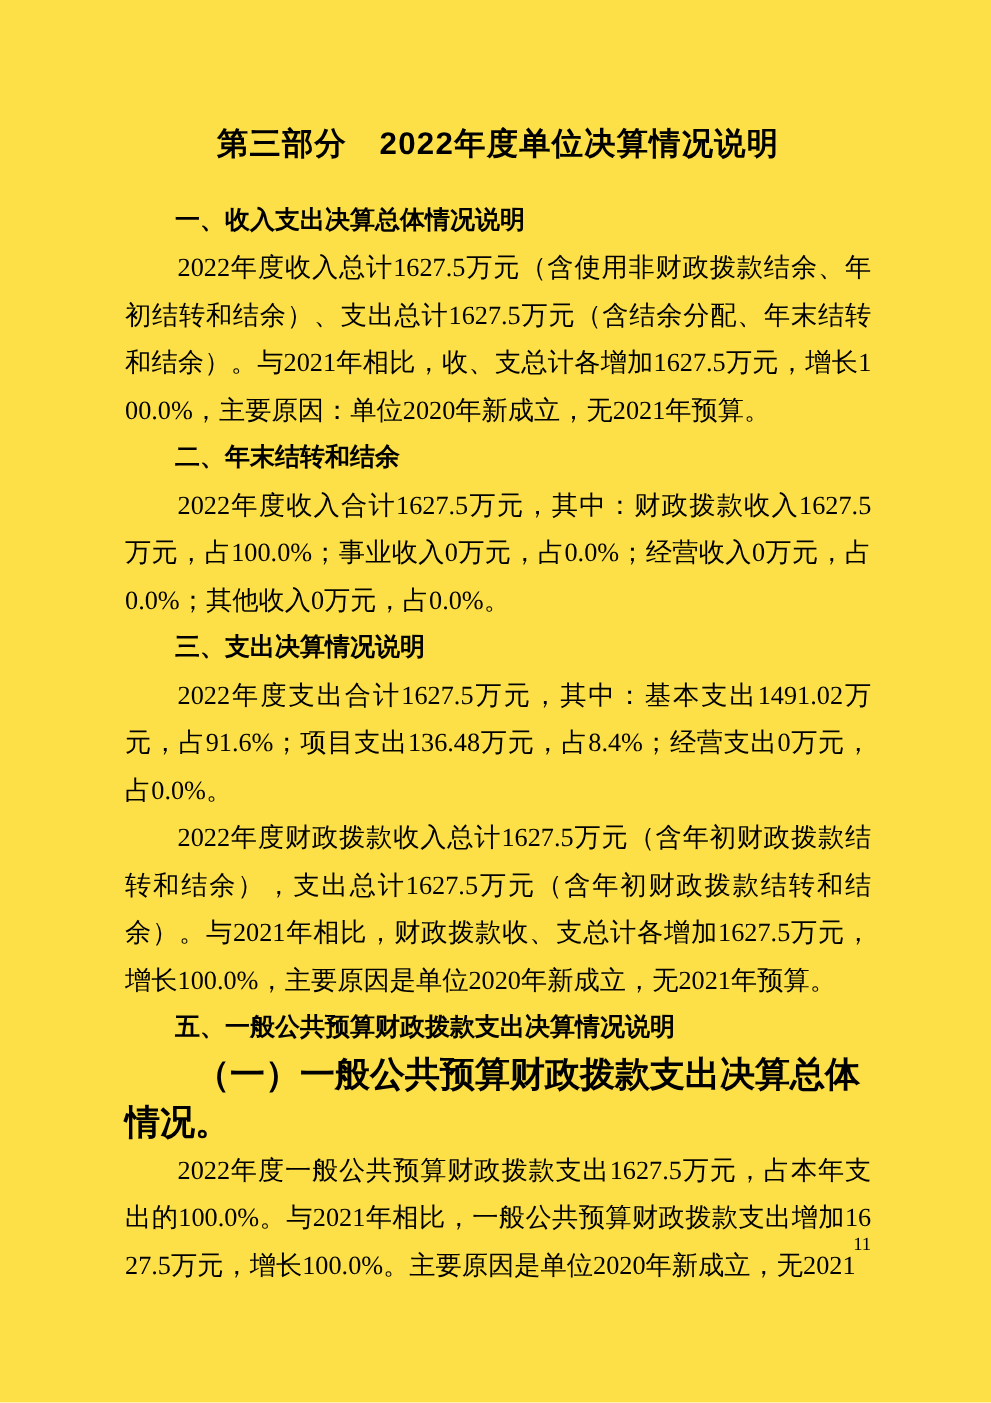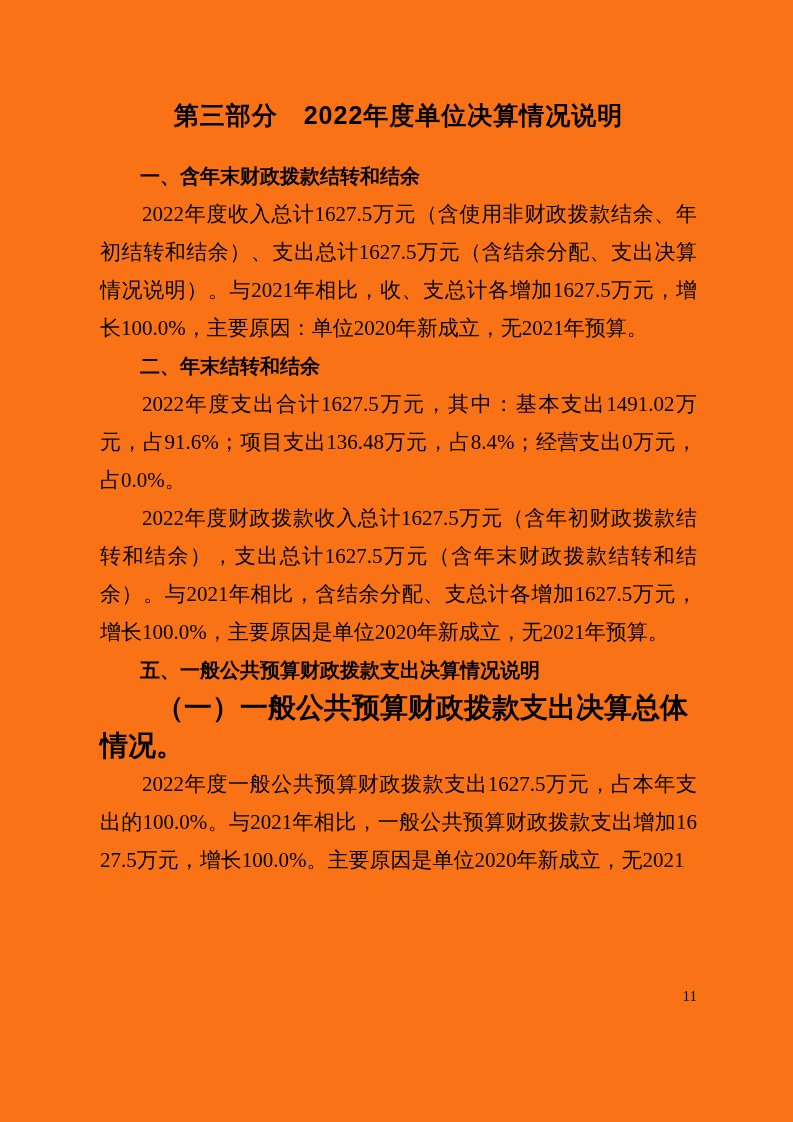--- a/index.html
+++ b/index.html
@@ -4,21 +4,21 @@
 <style>
   html, body {
     margin: 0;
     padding: 0;
     background: #ffffff;
   }
   .page {
     position: relative;
     width: 793px;
     height: 1122px;
-    background: #f97316;
+    background: #fde047;
     color: #000000;
     font-family: "Liberation Serif", "DejaVu Serif", serif;
     overflow: hidden;
   }
   .content {
     position: absolute;
     left: 100px;
     top: 95px;
     width: 597px;
   }
@@ -67,34 +67,36 @@
 </style>
 </head>
 <body>
 
 <div class="page">
   <div class="content">
 
     <h1 class="doc-title">第三部分　2022年度单位决算情况说明</h1>
 
     <section>
-      <h2 class="sec-heading">一、含年末财政拨款结转和结余</h2>
-      <p class="body-para">2022年度收入总计1627.5万元（含使用非财政拨款结余、年初结转和结余）、支出总计1627.5万元（含结余分配、支出决算情况说明）。与2021年相比，收、支总计各增加1627.5万元，增长100.0%，主要原因：单位2020年新成立，无2021年预算。</p>
+      <h2 class="sec-heading">一、收入支出决算总体情况说明</h2>
+      <p class="body-para">2022年度收入总计1627.5万元（含使用非财政拨款结余、年初结转和结余）、支出总计1627.5万元（含结余分配、年末结转和结余）。与2021年相比，收、支总计各增加1627.5万元，增长100.0%，主要原因：单位2020年新成立，无2021年预算。</p>
     </section>
 
     <section>
       <h2 class="sec-heading">二、年末结转和结余</h2>
+      <p class="body-para">2022年度收入合计1627.5万元，其中：财政拨款收入1627.5万元，占100.0%；事业收入0万元，占0.0%；经营收入0万元，占0.0%；其他收入0万元，占0.0%。</p>
     </section>
 
     <section>
+      <h2 class="sec-heading">三、支出决算情况说明</h2>
       <p class="body-para">2022年度支出合计1627.5万元，其中：基本支出1491.02万元，占91.6%；项目支出136.48万元，占8.4%；经营支出0万元，占0.0%。</p>
     </section>
 
     <section>
-      <p class="body-para">2022年度财政拨款收入总计1627.5万元（含年初财政拨款结转和结余），支出总计1627.5万元（含年末财政拨款结转和结余）。与2021年相比，含结余分配、支总计各增加1627.5万元，增长100.0%，主要原因是单位2020年新成立，无2021年预算。</p>
+      <p class="body-para">2022年度财政拨款收入总计1627.5万元（含年初财政拨款结转和结余），支出总计1627.5万元（含年初财政拨款结转和结余）。与2021年相比，财政拨款收、支总计各增加1627.5万元，增长100.0%，主要原因是单位2020年新成立，无2021年预算。</p>
     </section>
 
     <section>
       <h2 class="sec-heading">五、一般公共预算财政拨款支出决算情况说明</h2>
       <h3 class="sub-heading">（一）一般公共预算财政拨款支出决算总体情况。</h3>
       <p class="body-para">2022年度一般公共预算财政拨款支出1627.5万元，占本年支出的100.0%。与2021年相比，一般公共预算财政拨款支出增加1627.5万元，增长100.0%。主要原因是单位2020年新成立，无2021</p>
     </section>
 
   </div>
 

